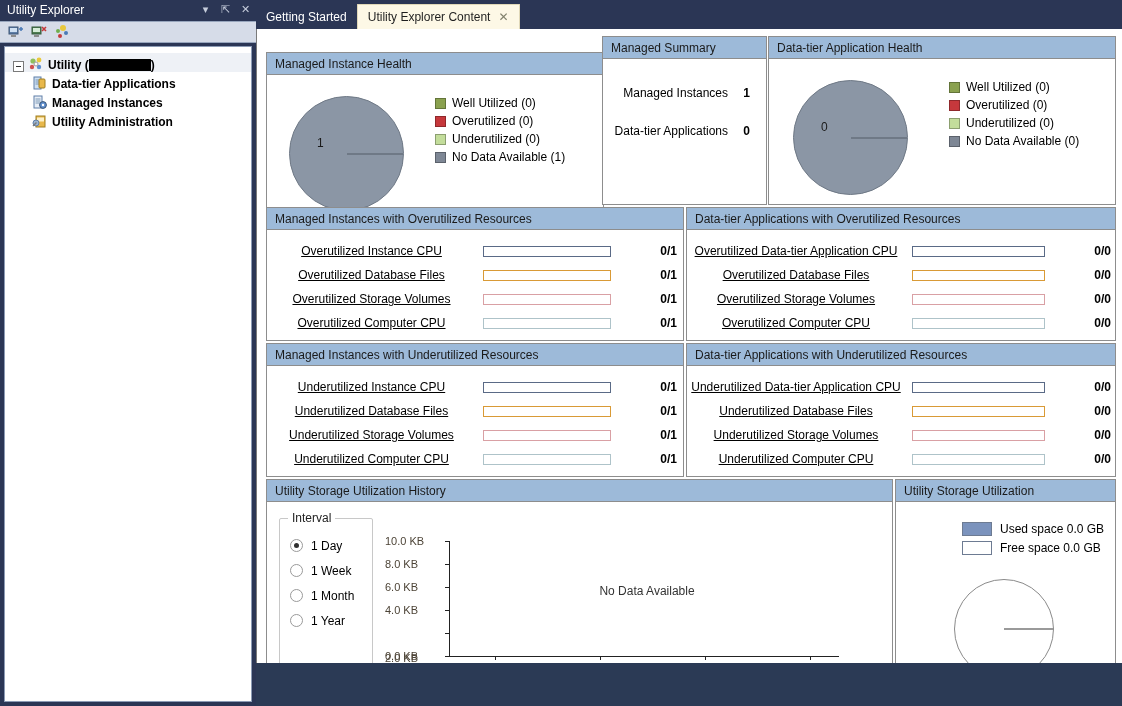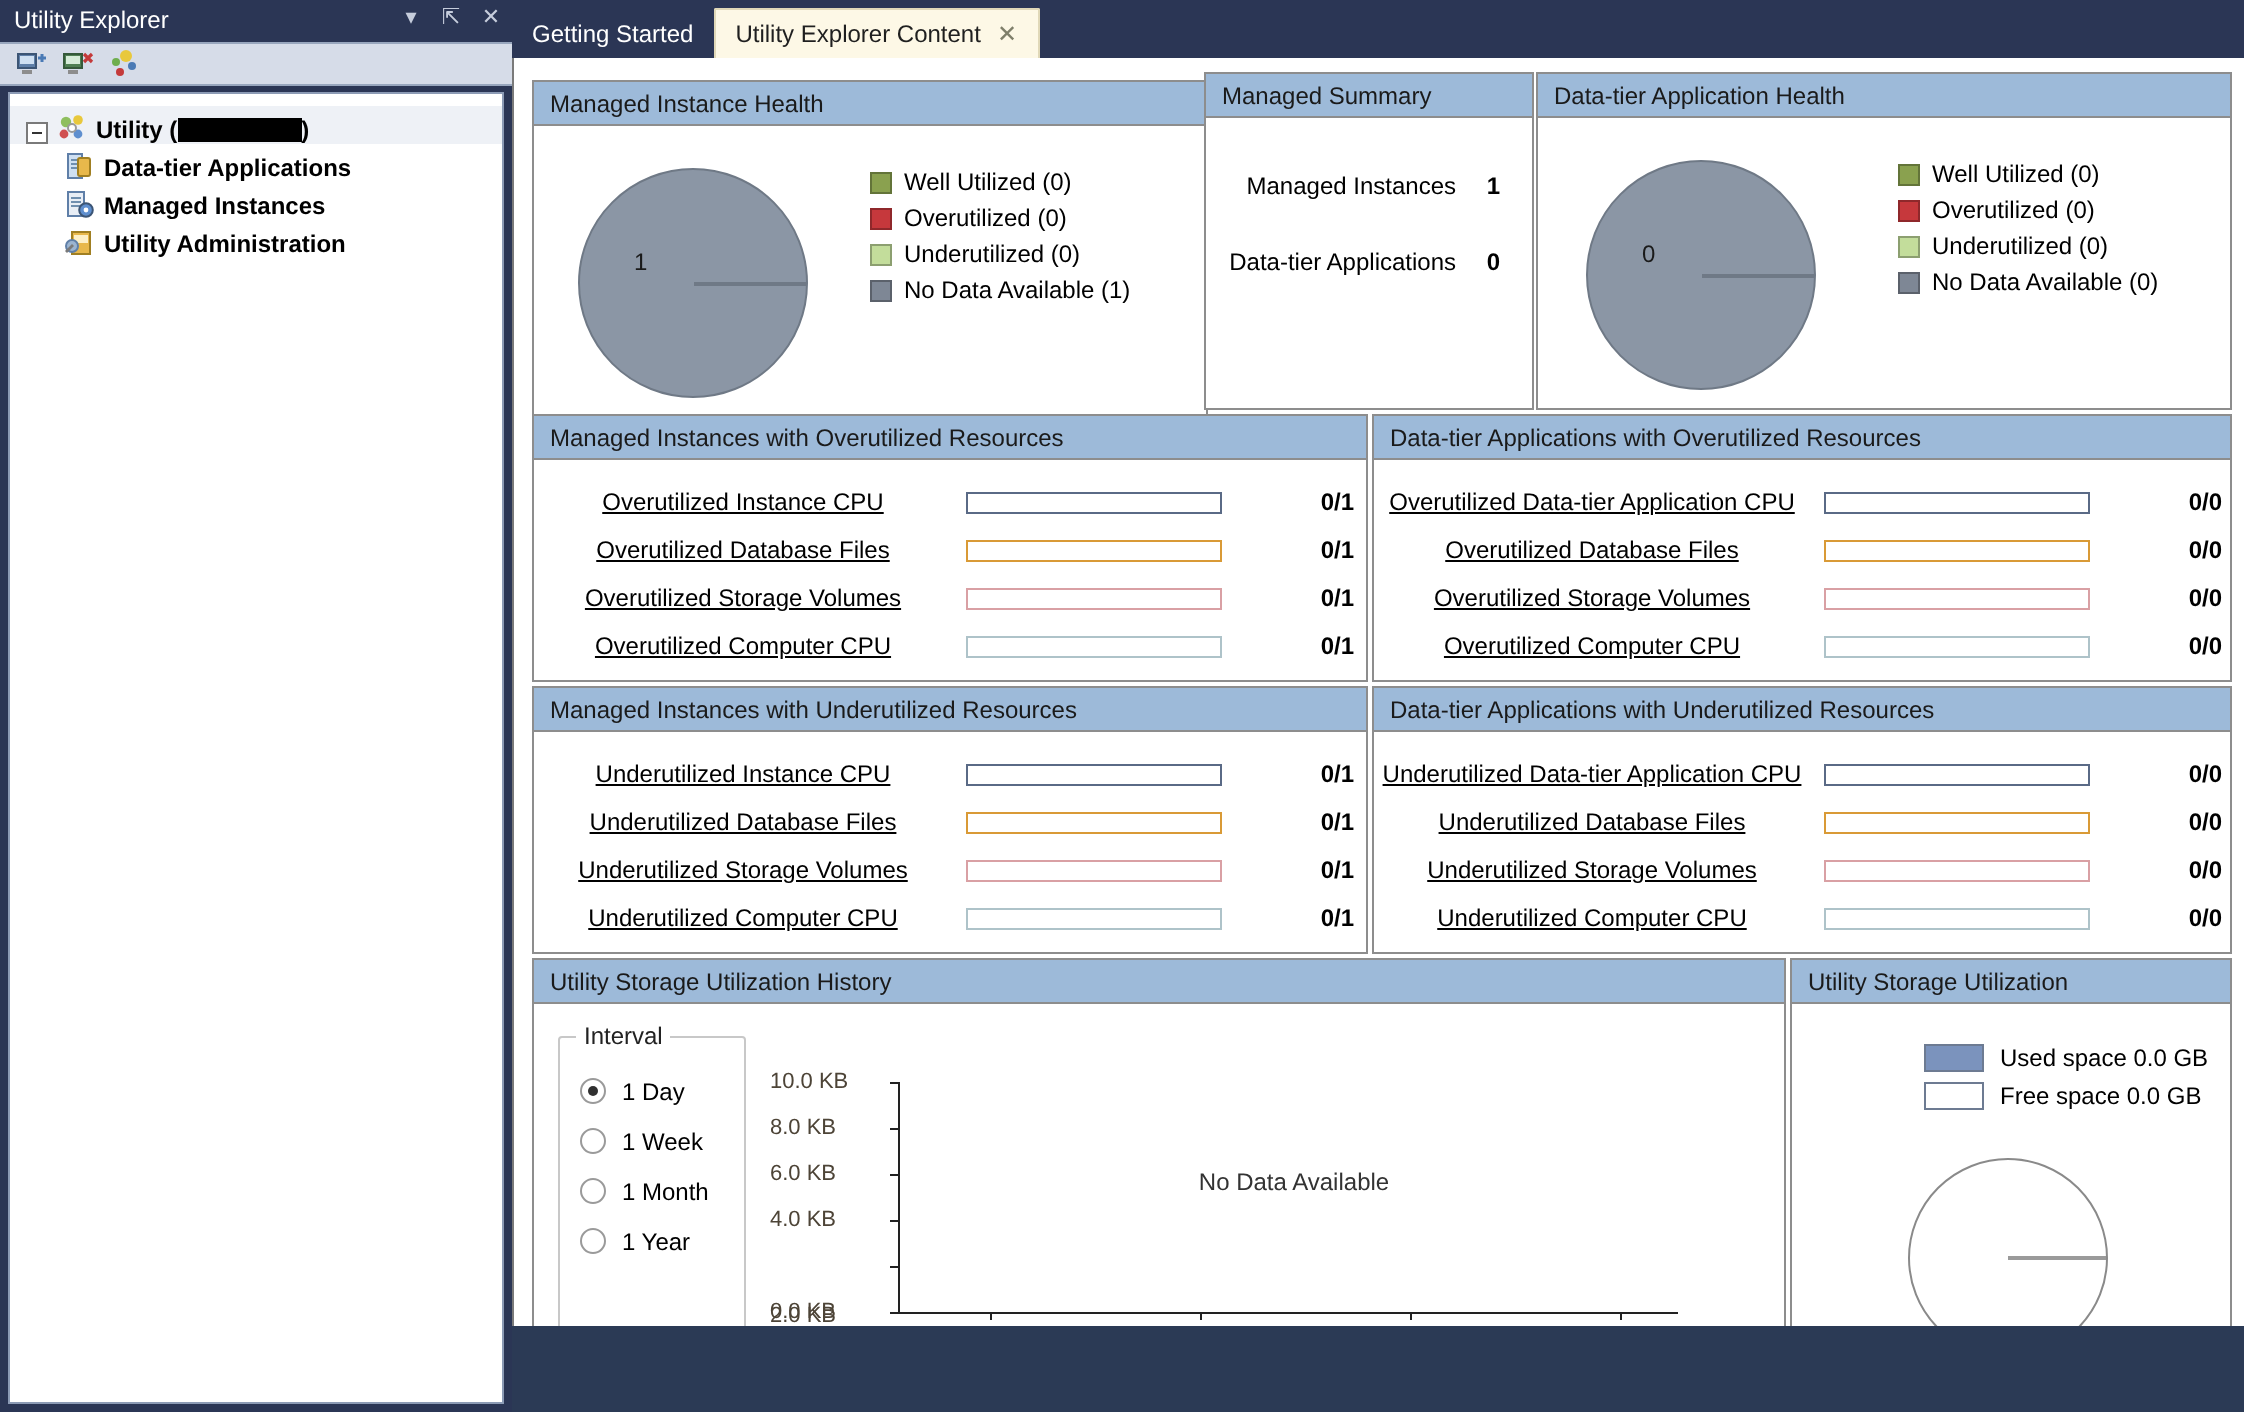--- a/index.html
+++ b/index.html
@@ -317,21 +317,21 @@
       <span>Getting Started</span>
     </div>
     <div class="tab active">
       <span>Utility Explorer Content</span>
       <span class="xclose">✕</span>
     </div>
   </div>
 
   <div class="content">
 
-    <div class="panel" style="left:9px; top:11px; width:338px; height:169px;">
+    <div class="panel" style="left:9px; top:23px; width:338px; height:169px;">
       <div class="panel-head">Managed Instance Health</div>
       <div class="panel-body">
         <div class="pie" style="left:22px; top:20px; width:115px; height:115px;"></div>
         <div class="pie-count" style="left:50px; top:60px;">1</div>
         <div class="legend" style="left:168px; top:18px;">
           <div class="legend-row">
             <span class="sw" style="background:#8aa14f;"></span>
             <span>Well Utilized (0)</span>
           </div>
           <div class="legend-row">

